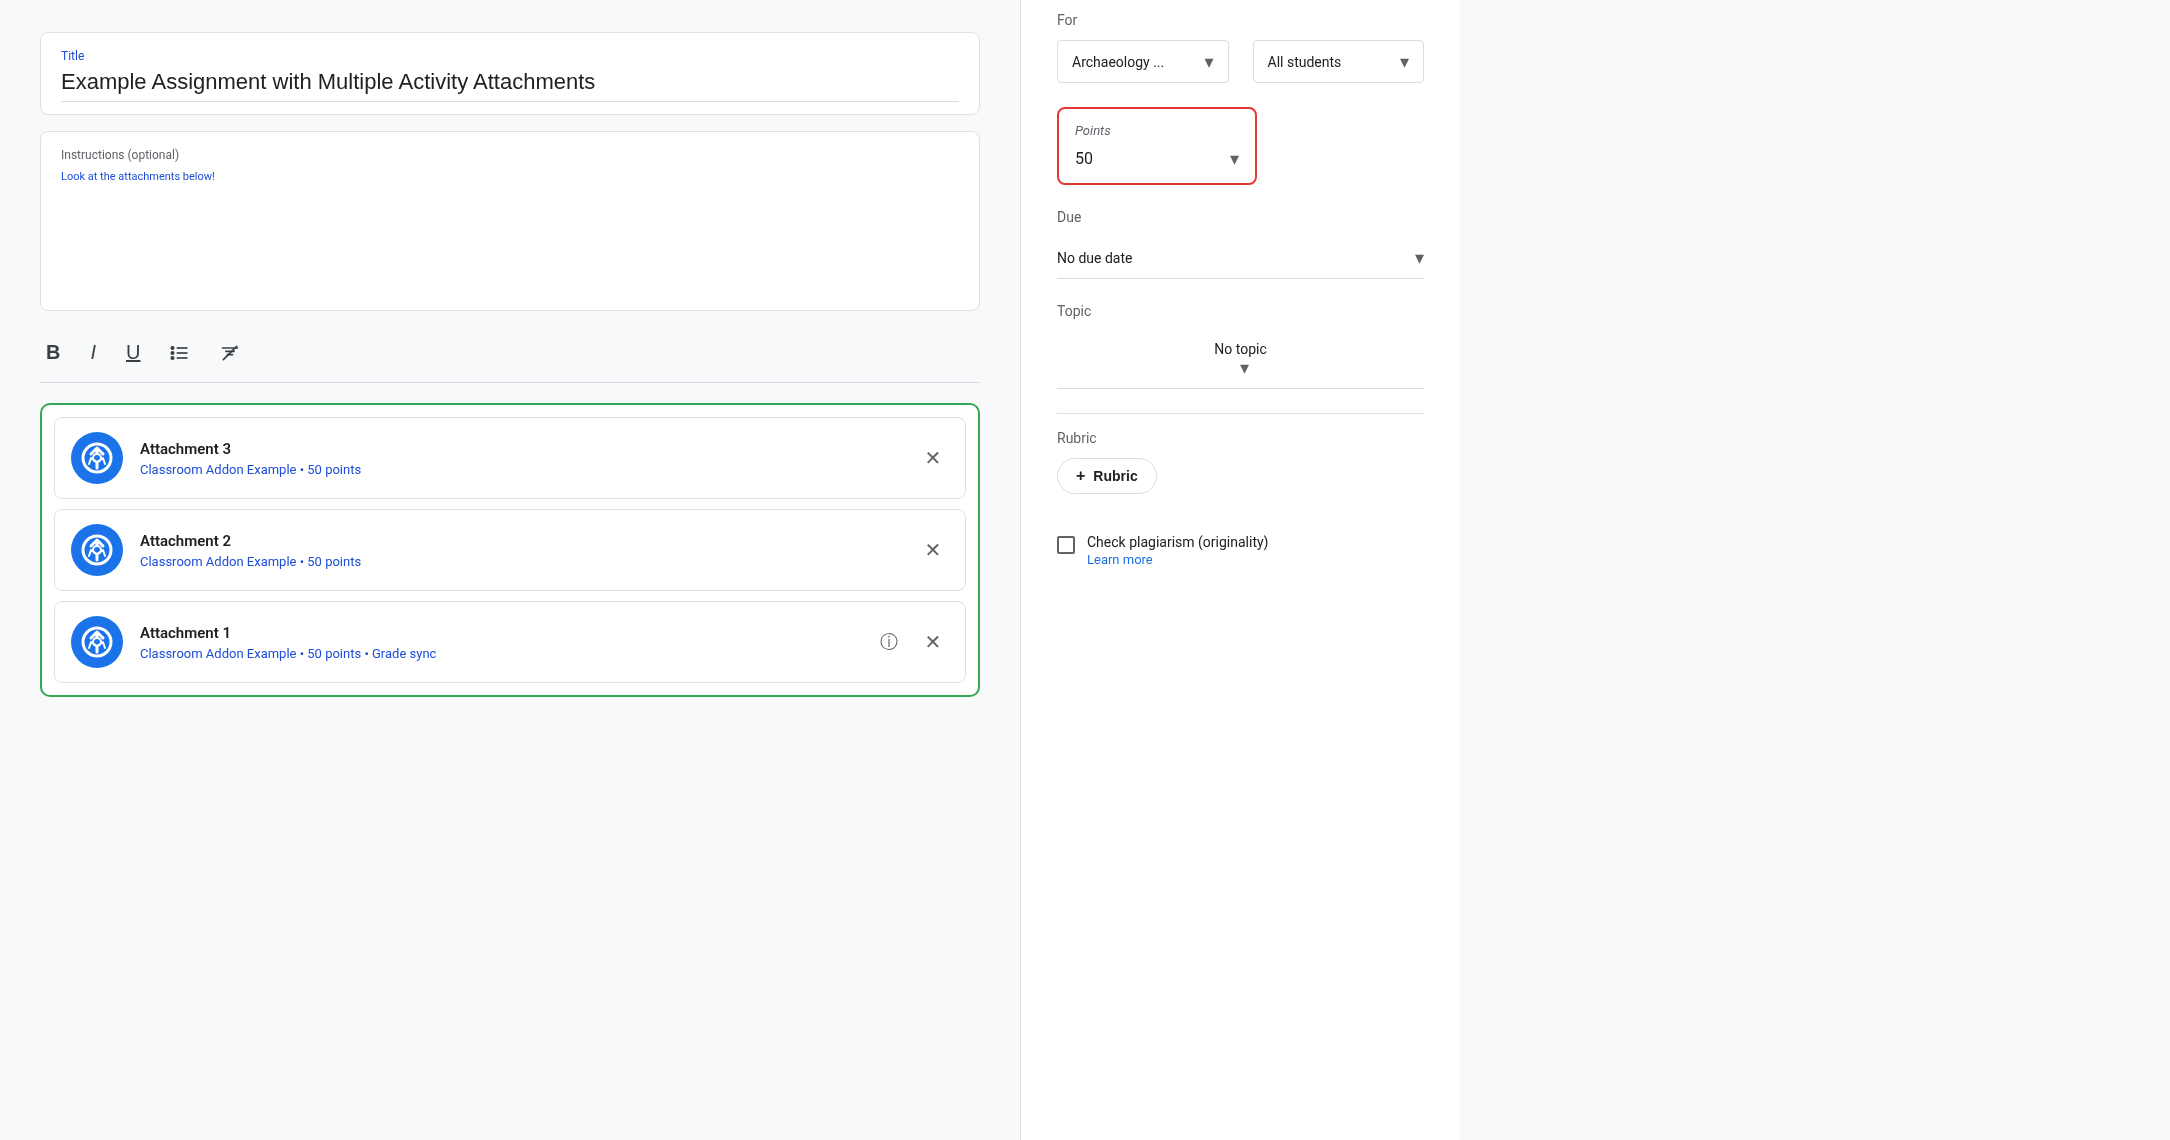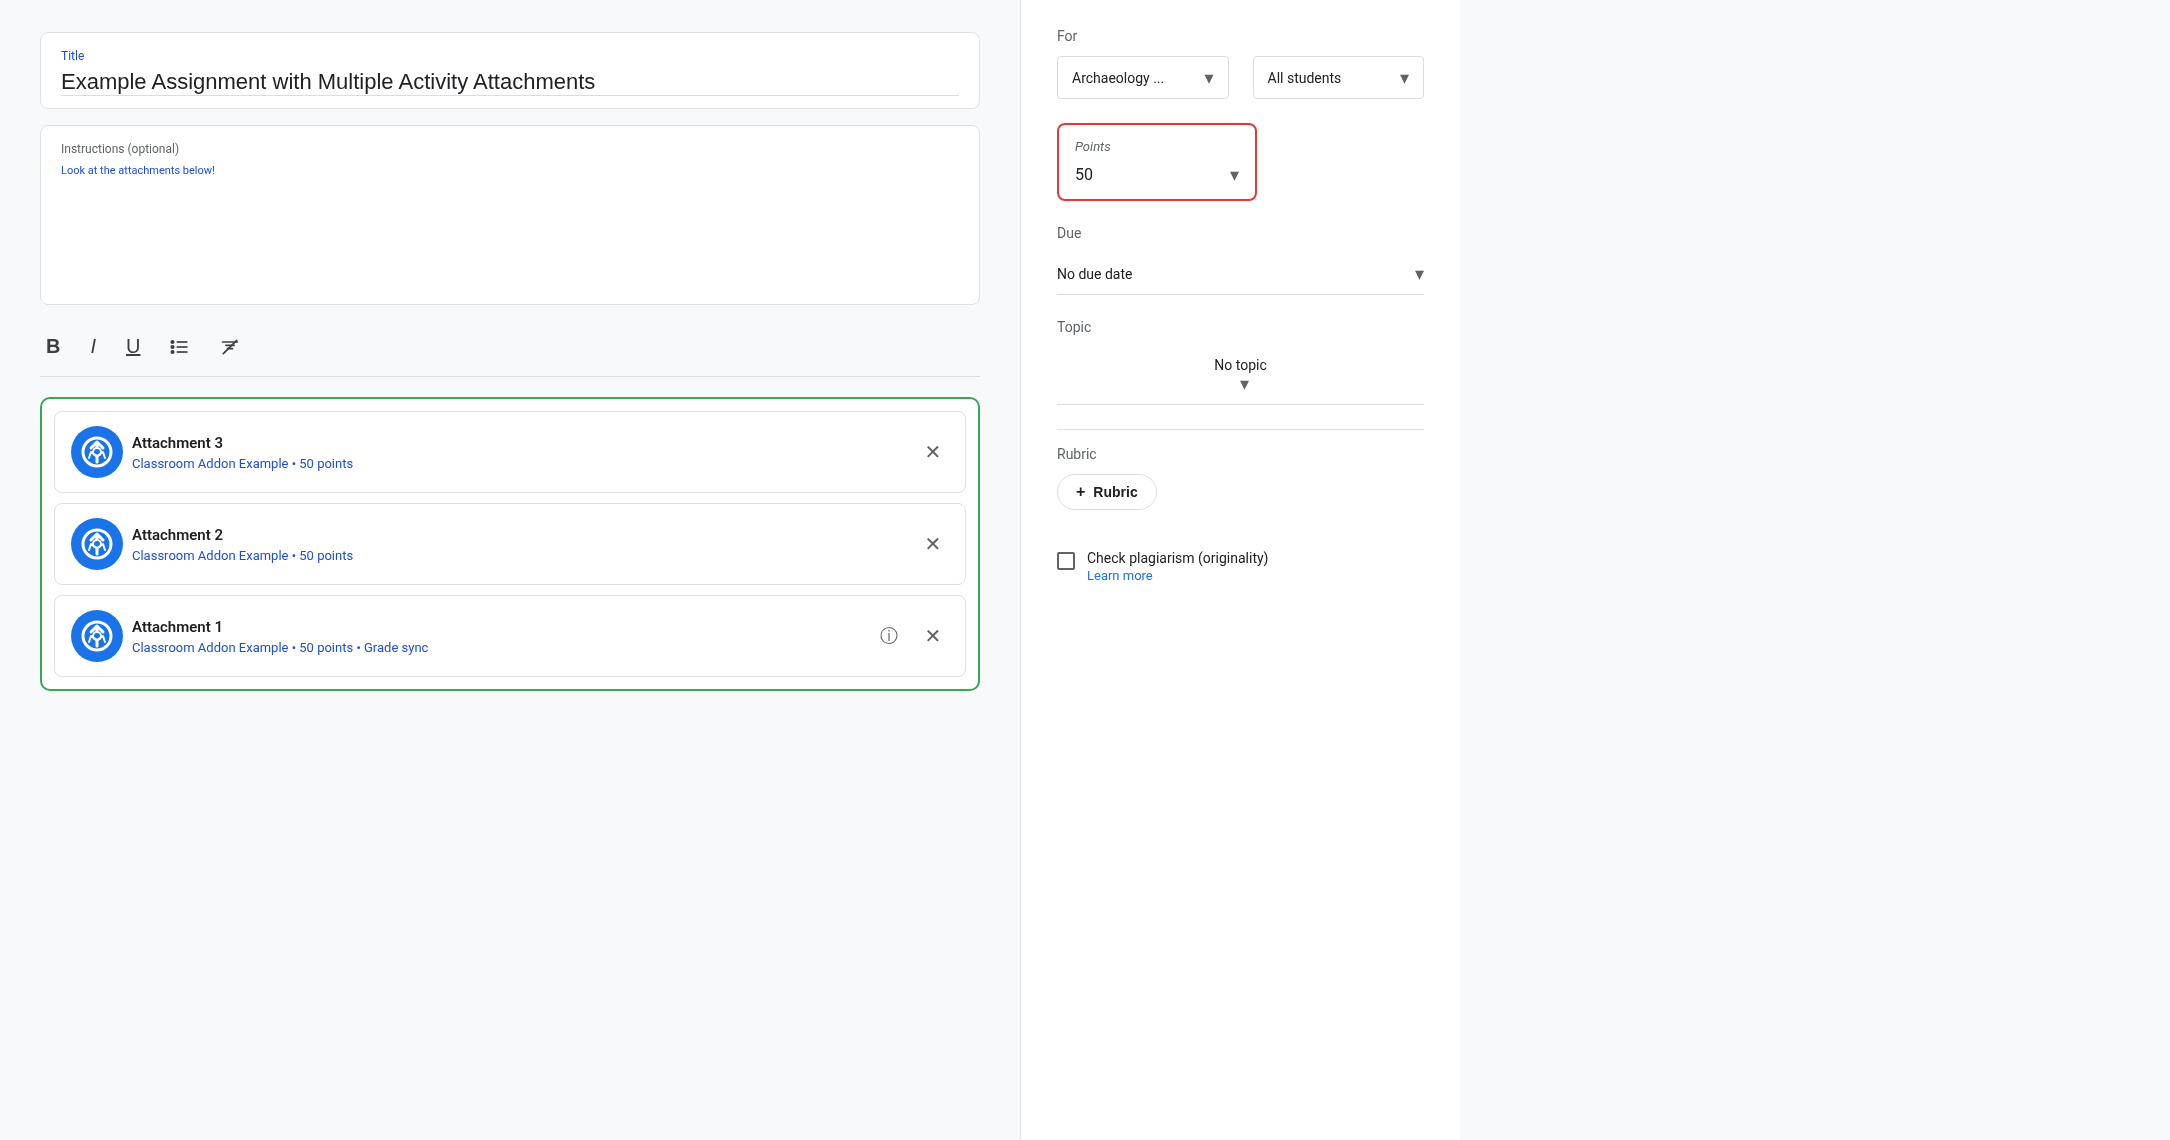--- a/index.html
+++ b/index.html
@@ -14,21 +14,21 @@
 
     .main-panel {
       flex: 1;
       padding: 32px 40px;
       max-width: 1020px;
     }
 
     .side-panel {
       width: 440px;
       background: #fff;
-      padding: 28px 36px;
+      padding: 12px 36px;
       border-left: 1px solid #e0e0e0;
       min-height: 100vh;
     }
 
     
     .title-section {
       background: #fff;
       border: 1px solid #e0e0e0;
       border-radius: 8px;
       padding: 16px 20px 12px;
@@ -39,20 +39,21 @@
       color: #1d4ed8;
       margin-bottom: 6px;
     }
     .title-input {
       font-size: 22px;
       color: #202124;
       border: none;
       outline: none;
       width: 100%;
       background: transparent;
+      padding-bottom: 6px;
       border-bottom: 1px solid #dadce0;
     }
 
     
     .instructions-section {
       background: #fff;
       border: 1px solid #e0e0e0;
       border-radius: 8px;
       padding: 16px 20px;
       margin-bottom: 16px;
@@ -104,21 +105,21 @@
       gap: 10px;
     }
 
     .attachment-item {
       display: flex;
       align-items: center;
       border: 1px solid #e0e0e0;
       border-radius: 8px;
       padding: 14px 16px;
       background: #fff;
-      gap: 9px;
+      gap: 17px;
       position: relative;
     }
 
     .attachment-icon {
       width: 52px;
       height: 52px;
       flex-shrink: 0;
     }
 
     .attachment-icon svg {

